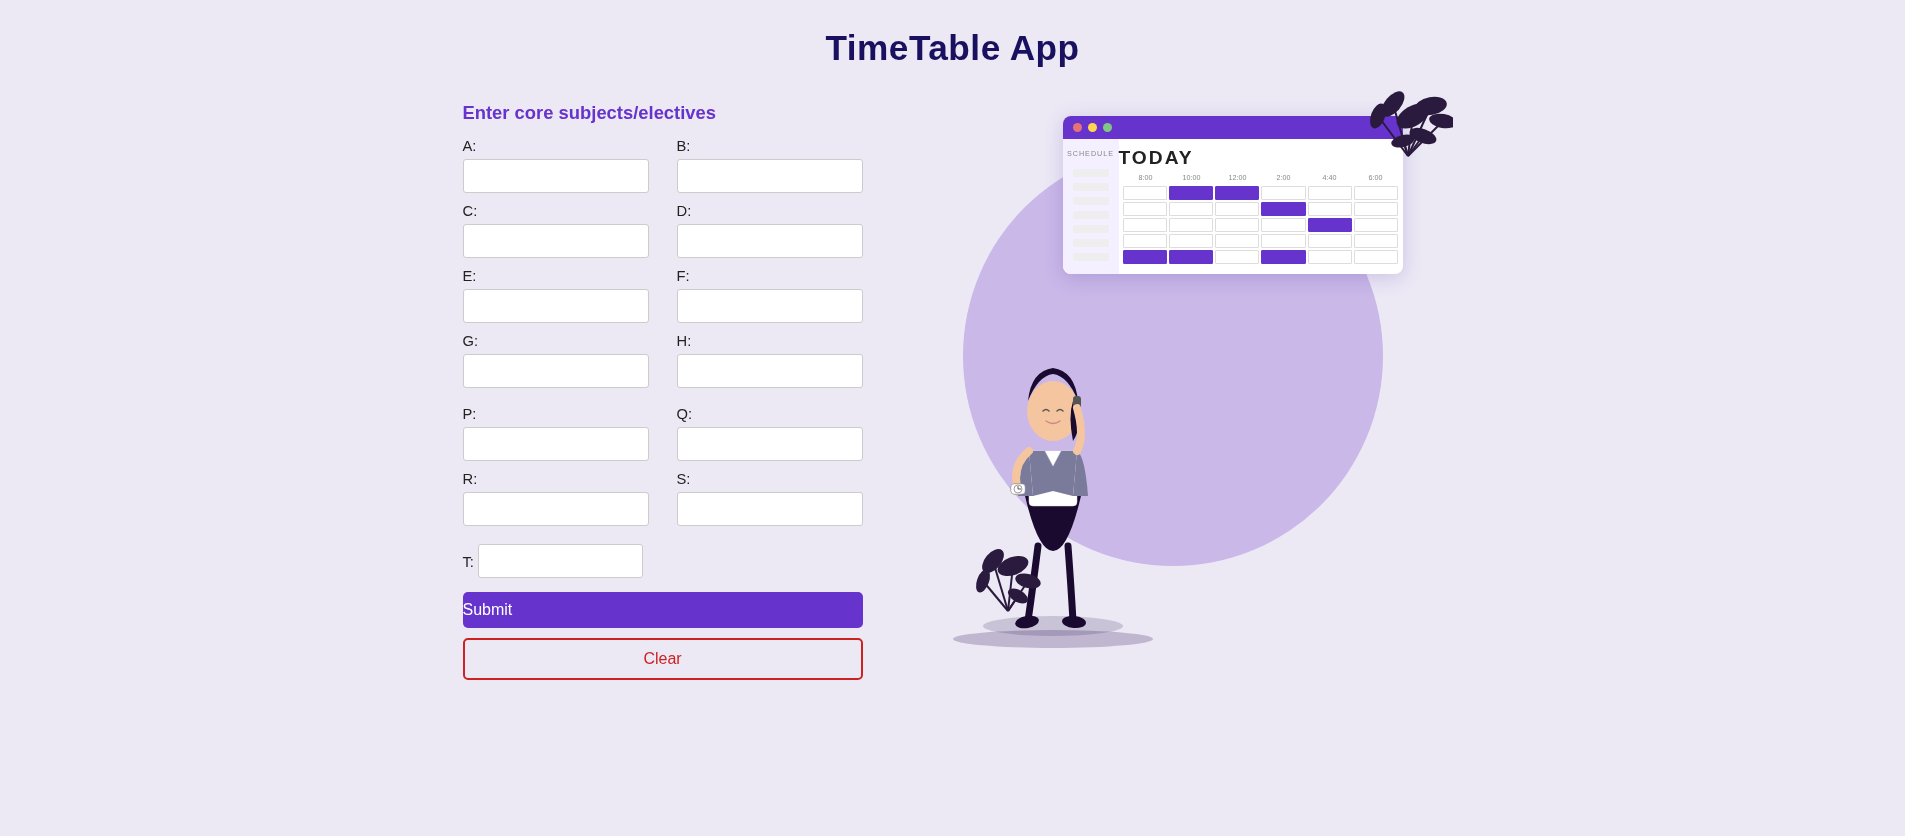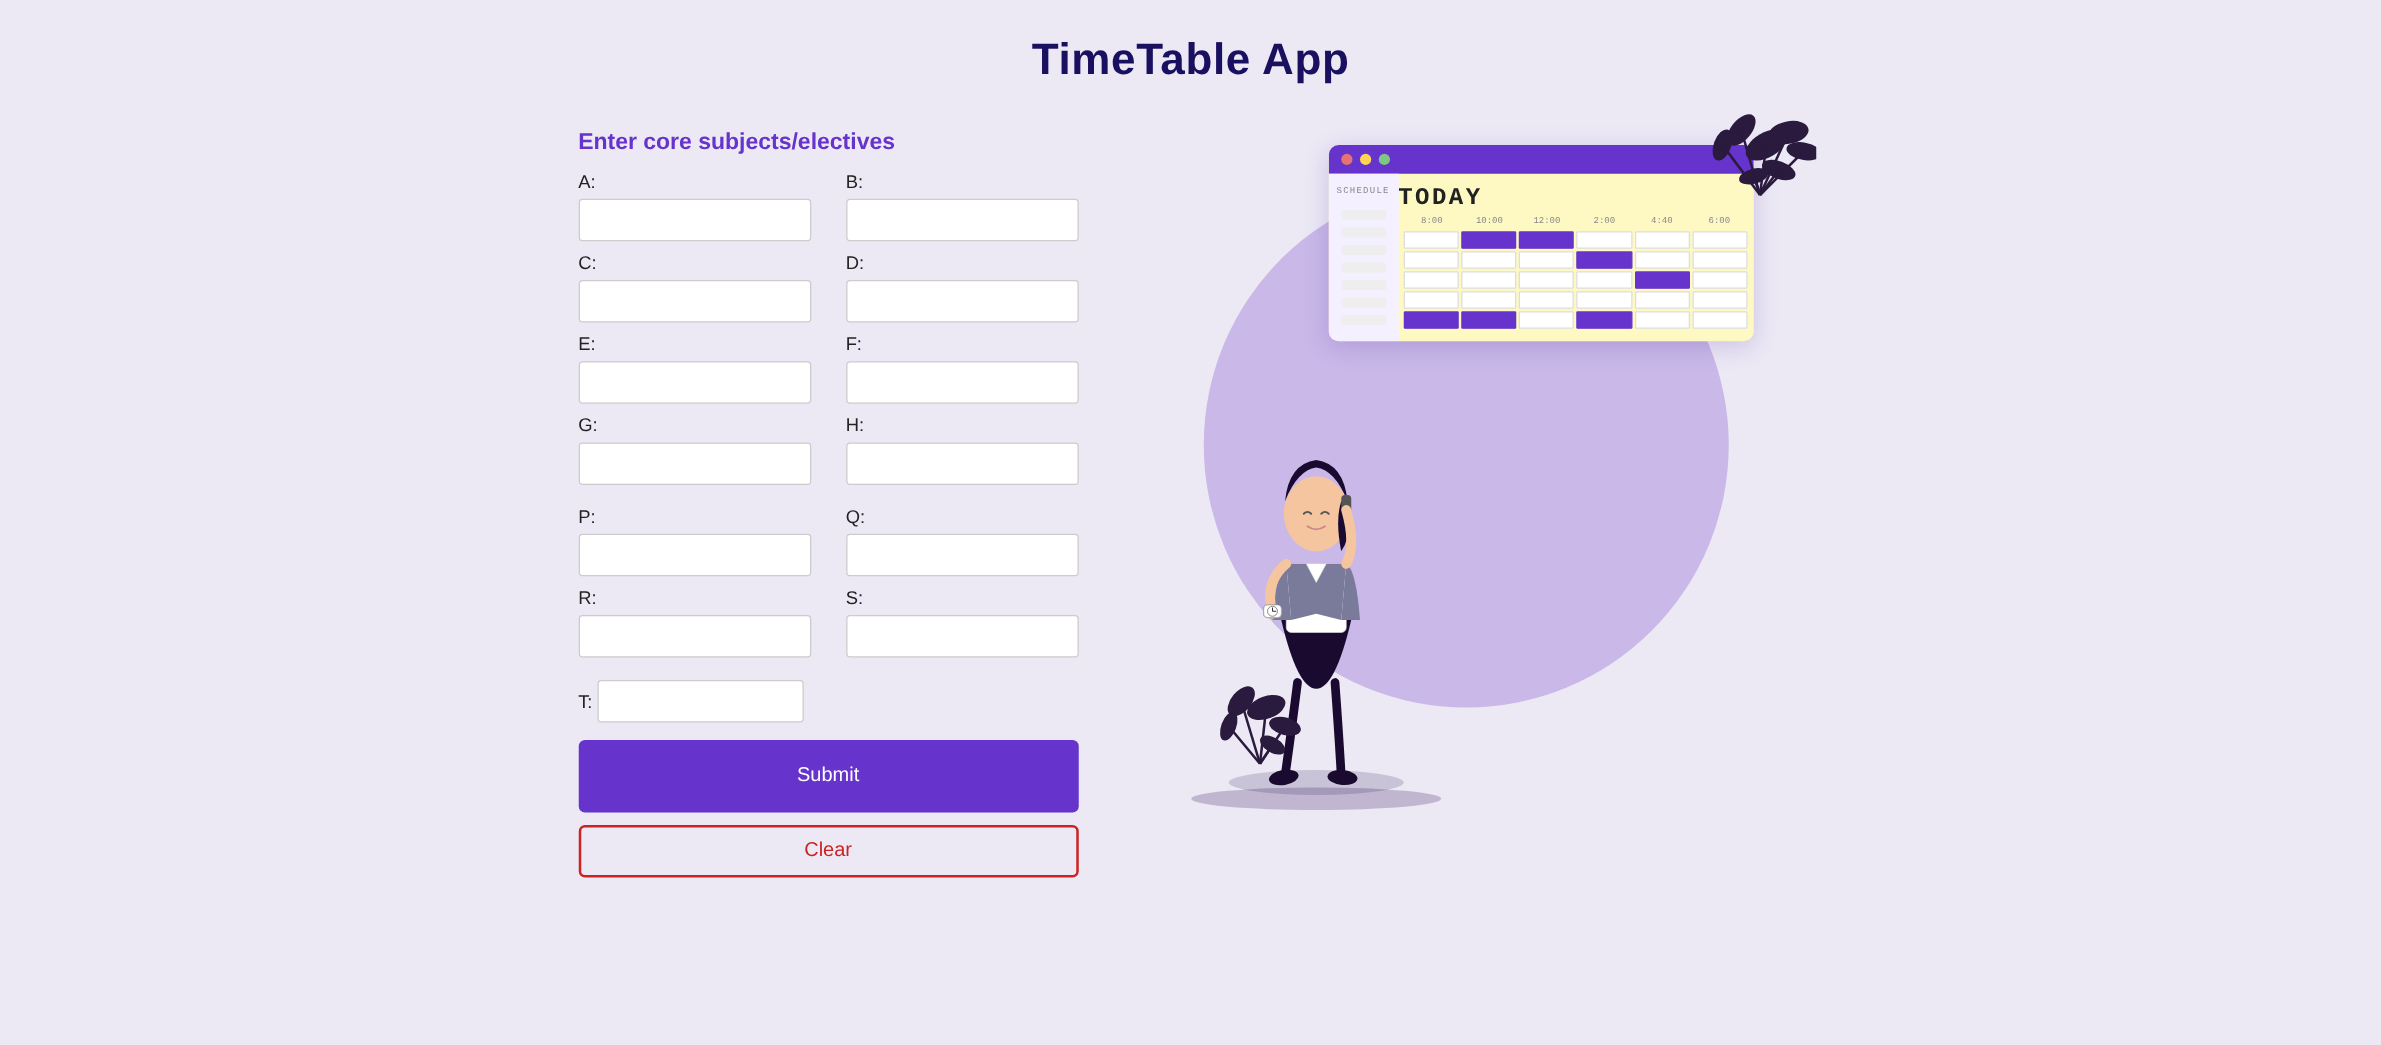--- a/index.html
+++ b/index.html
@@ -66,29 +66,29 @@
     }
     .single-field {
       margin-bottom: 14px;
     }
     .single-field .field-input {
       width: 165px;
     }
     .btn-submit {
       display: block;
       width: 100%;
-      padding: 20px 0;
+      padding: 9px 0;
       background: #6633cc;
       color: #fff;
       border: none;
       border-radius: 5px;
       font-size: 1rem;
       cursor: pointer;
       margin-bottom: 10px;
-      text-align: center;
+      text-align: left;
     }
     .btn-clear {
       display: block;
       width: 100%;
       padding: 10px 0;
       background: transparent;
       color: #cc2222;
       border: 2px solid #cc2222;
       border-radius: 5px;
       font-size: 1rem;
@@ -116,26 +116,25 @@
       left: 40px;
       z-index: 0;
     }
 
     
     .schedule-window {
       position: absolute;
       top: 20px;
       left: 140px;
       width: 340px;
-      background: #fef9c3;
+      background: #ffffff;
       border-radius: 8px;
       box-shadow: 0 4px 20px rgba(80,40,160,0.2);
       z-index: 2;
       overflow: hidden;
-      font-family: Liberation Mono, monospace;
     }
     .window-titlebar {
       background: #6633cc;
       display: flex;
       align-items: center;
       gap: 6px;
       padding: 7px 10px;
     }
     .window-dot {
       width: 9px; height: 9px;

